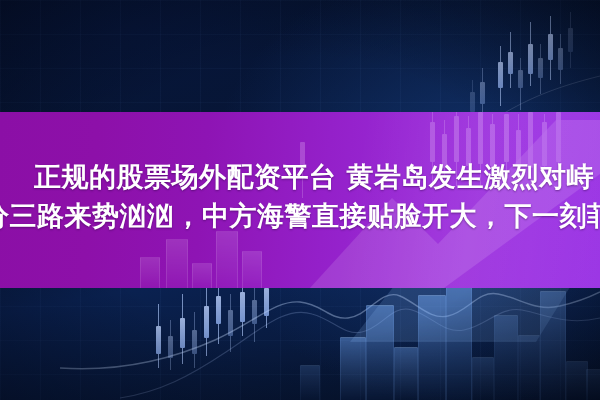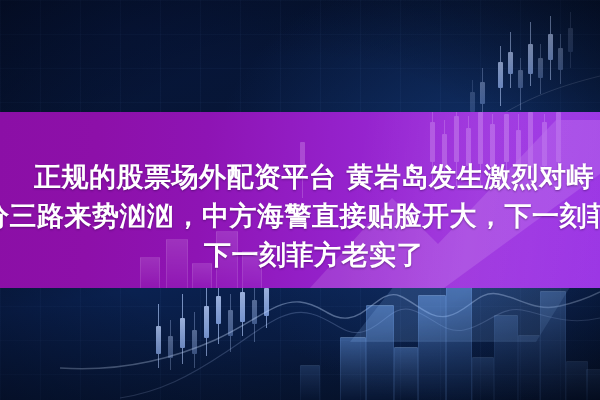--- a/index.html
+++ b/index.html
@@ -328,16 +328,15 @@
       <svg width="600" height="176" viewBox="0 0 600 176" preserveAspectRatio="none" style="position:absolute;inset:0;">
         <polygon points="310,176 392,86 438,132 556,8 600,8 600,62 444,176" fill="rgba(250,238,255,.42)"></polygon>
       </svg>
     </div>
     <div class="band-sheen"></div>
   </div>
 
   <div class="headline">
     <div class="line line-1">正规的股票场外配资平台 黄岩岛发生激烈对峙，</div>
     <div class="line line-2">分三路来势汹汹，中方海警直接贴脸开大，下一刻菲方</div>
-    <div class="line line-3">下一刻菲方老实了</div>
   </div>
 
 </div>
 
 </body></html>

